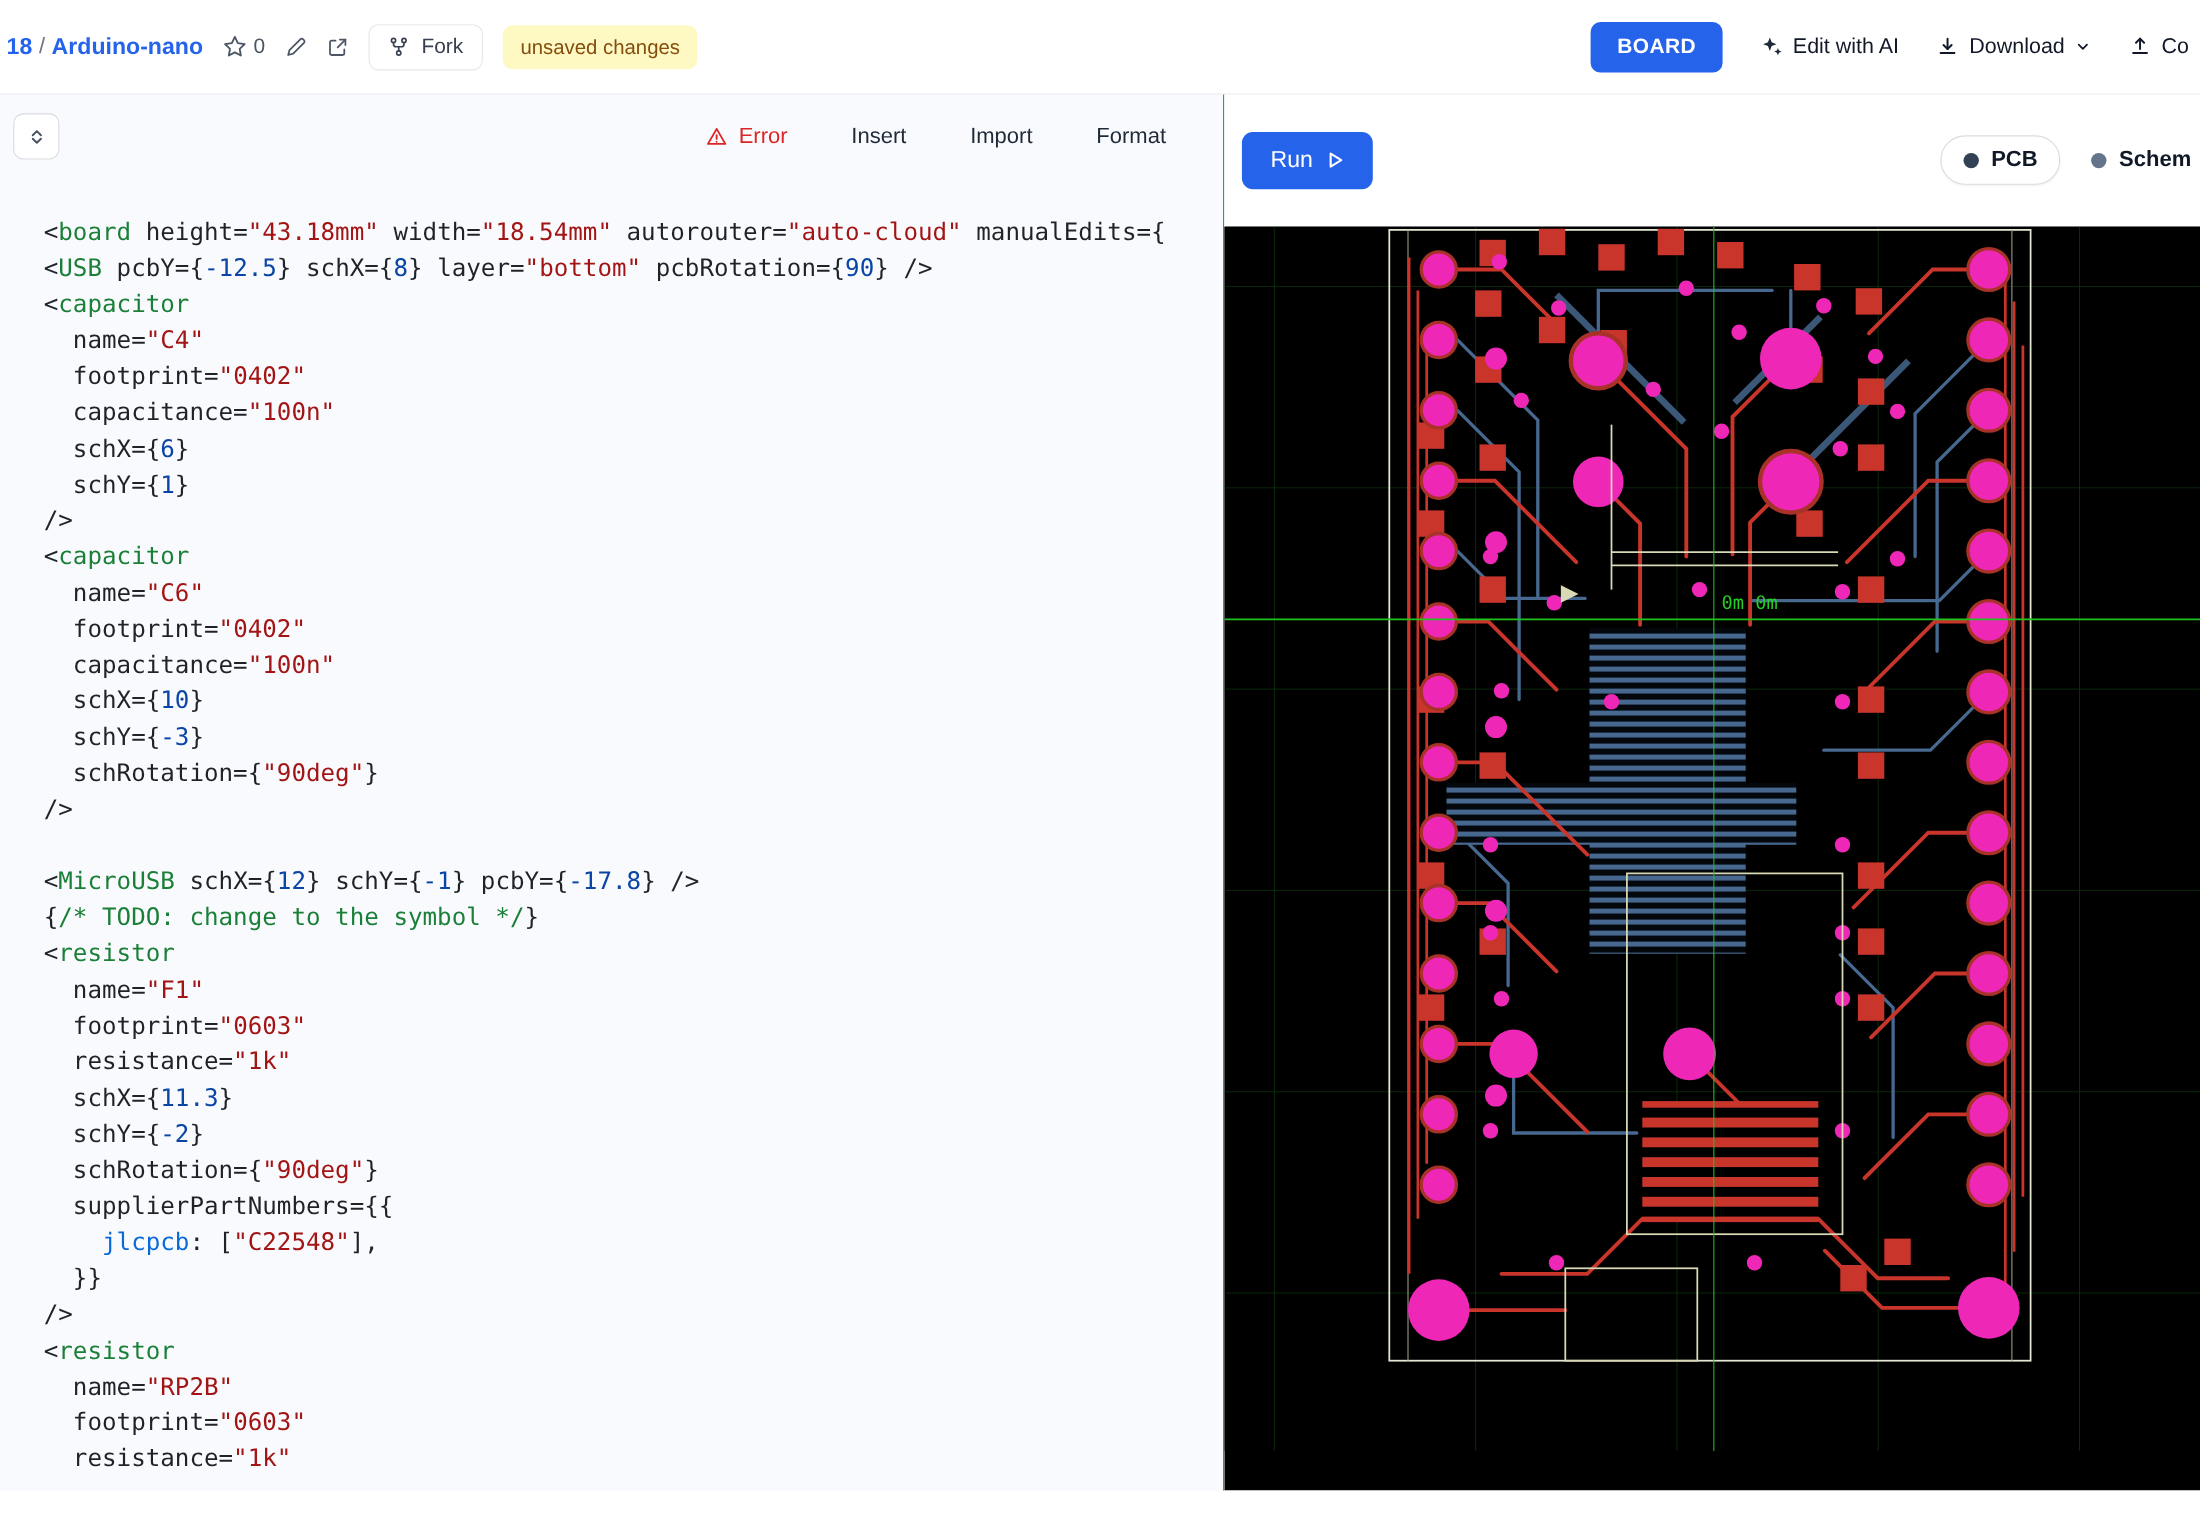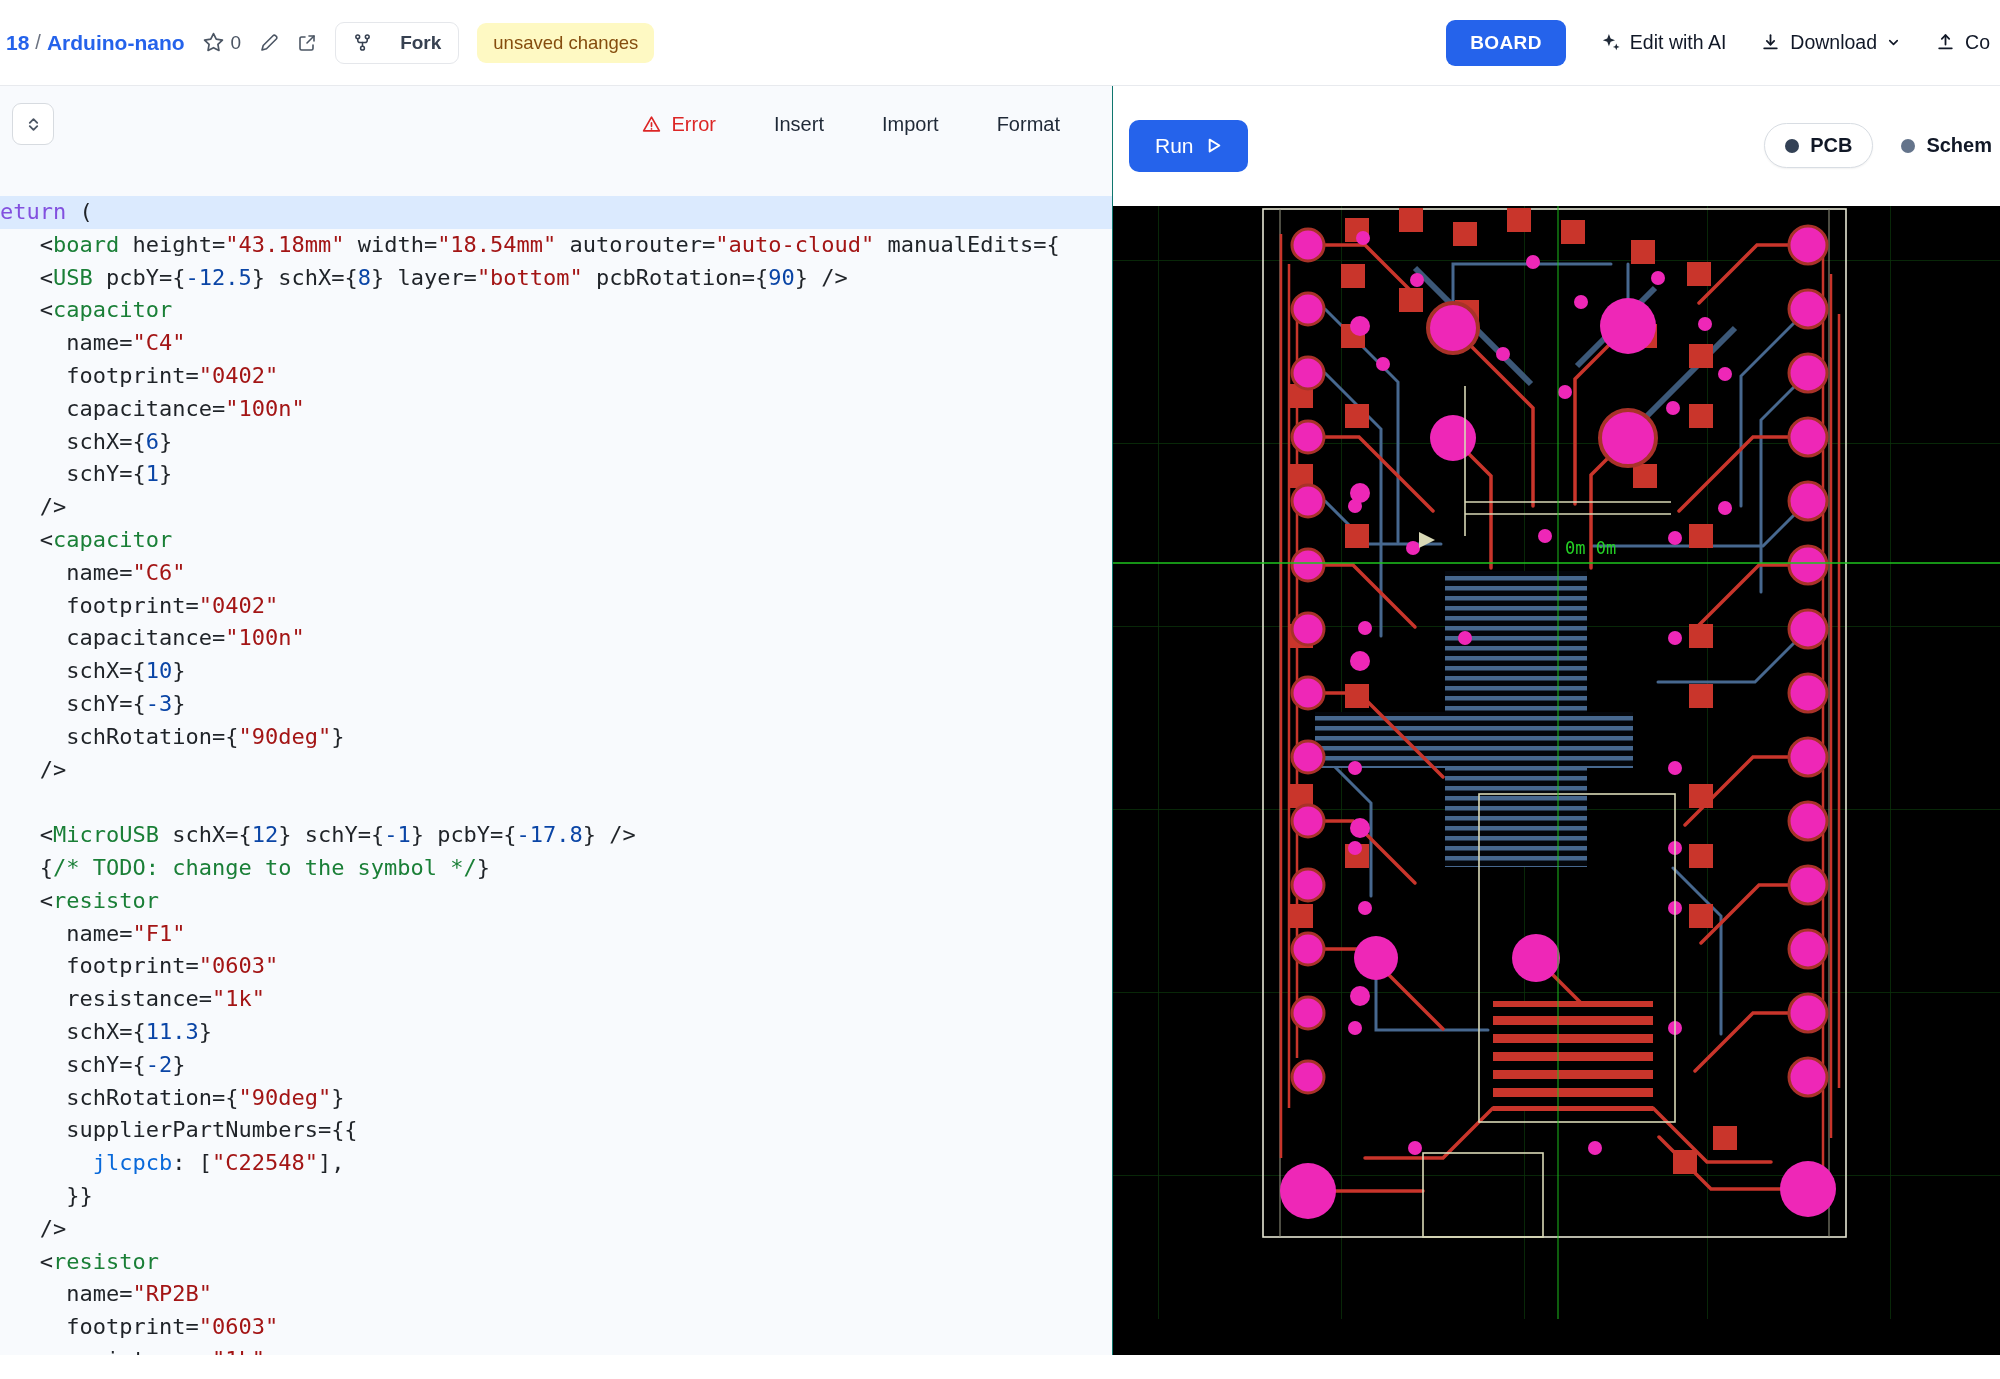--- a/index.html
+++ b/index.html
@@ -9,22 +9,22 @@
 
   
   .header { height:86px; display:flex; align-items:center; padding:0 10px 0 6px;
             background:#fff; border-bottom:1px solid #e8eaee; }
   .h-left { display:flex; align-items:center; gap:18px; }
   .breadcrumb { display:flex; align-items:center; gap:6px; }
   .crumb { font-size:21px; font-weight:700; color:#2563eb; text-decoration:none; cursor:pointer; }
   .crumb-sep { color:#6b7280; font-size:20px; }
   .icon-btn { display:flex; align-items:center; gap:7px; background:none; border:none;
               color:#4b5563; font-size:19px; }
-  .fork-btn { display:flex; align-items:center; gap:28px; border:1px solid #e5e7eb;
-              border-radius:9px; padding:9px 17px; background:#fff; font-size:19px; color:#374151;font-weight:bold; }
+  .fork-btn { display:flex; align-items:center; gap:11px; border:1px solid #e5e7eb;
+              border-radius:9px; padding:9px 17px; background:#fff; font-size:19px; color:#374151; }
   .badge { background:#fef9c3; color:#854d0e; border-radius:9px; padding:9px 16px;
            font-size:18.5px; font-weight:500; white-space:nowrap; }
   .h-right { margin-left:auto; display:flex; align-items:center; gap:34px; }
   .board-btn { background:#2563eb; color:#fff; font-weight:700; font-size:19px; border:none;
                border-radius:9px; padding:12px 24px; letter-spacing:.4px; }
   .text-btn { display:flex; align-items:center; gap:9px; background:none; border:none;
               font-size:19.5px; color:#111827; font-weight:500; white-space:nowrap; }
 
   
   .main { display:flex; height:1269px; }
@@ -164,21 +164,20 @@
           </button>
         <button class="tb-btn">
             <span>Import</span>
           </button>
         <button class="tb-btn">
             <span>Format</span>
           </button>
       </div>
     </div>
     <div class="code-area">
-        <div class="code-line highlighted"><span class="tok-kw">eturn</span><span class="tok-pl"> (</span></div>
         <div class="code-line"><span class="tok-pl">   &lt;</span><span class="tok-tag">board</span><span class="tok-pl"> height=</span><span class="tok-str">"43.18mm"</span><span class="tok-pl"> width=</span><span class="tok-str">"18.54mm"</span><span class="tok-pl"> autorouter=</span><span class="tok-str">"auto-cloud"</span><span class="tok-pl"> manualEdits={</span></div>
         <div class="code-line"><span class="tok-pl">   &lt;</span><span class="tok-tag">USB</span><span class="tok-pl"> pcbY={</span><span class="tok-num">-12.5</span><span class="tok-pl">} schX={</span><span class="tok-num">8</span><span class="tok-pl">} layer=</span><span class="tok-str">"bottom"</span><span class="tok-pl"> pcbRotation={</span><span class="tok-num">90</span><span class="tok-pl">} /&gt;</span></div>
         <div class="code-line"><span class="tok-pl">   &lt;</span><span class="tok-tag">capacitor</span></div>
         <div class="code-line"><span class="tok-pl">     name=</span><span class="tok-str">"C4"</span></div>
         <div class="code-line"><span class="tok-pl">     footprint=</span><span class="tok-str">"0402"</span></div>
         <div class="code-line"><span class="tok-pl">     capacitance=</span><span class="tok-str">"100n"</span></div>
         <div class="code-line"><span class="tok-pl">     schX={</span><span class="tok-num">6</span><span class="tok-pl">}</span></div>
         <div class="code-line"><span class="tok-pl">     schY={</span><span class="tok-num">1</span><span class="tok-pl">}</span></div>
         <div class="code-line"><span class="tok-pl">   /&gt;</span></div>
         <div class="code-line"><span class="tok-pl">   &lt;</span><span class="tok-tag">capacitor</span></div>

